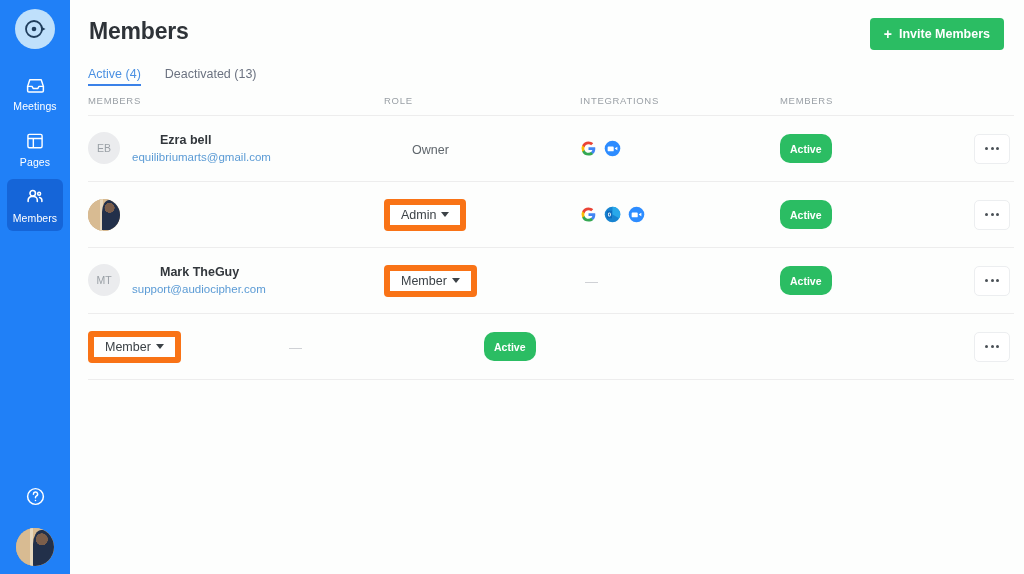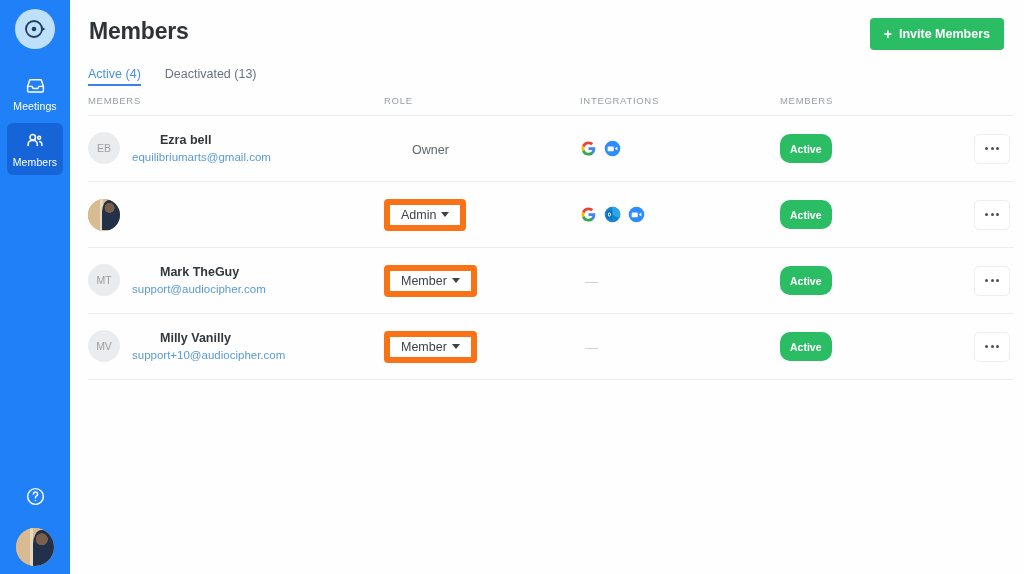--- a/index.html
+++ b/index.html
@@ -150,20 +150,29 @@
       <div class="nav-item">
         <span class="nav-icon">
           <svg width="21" height="21" viewBox="0 0 24 24" fill="none" stroke="#ffffff" stroke-width="1.7" stroke-linecap="round" stroke-linejoin="round">
             <path d="M3 13h5l1.5 2.5h5L16 13h5"></path>
             <path d="M3 13 5.5 5.5h13L21 13v5a1.5 1.5 0 0 1-1.5 1.5h-15A1.5 1.5 0 0 1 3 18z"></path>
           </svg>
         </span>
         <span class="nav-label">Meetings</span>
       </div>
 
+      <div class="nav-item">
+        <span class="nav-icon">
+          <svg width="20" height="20" viewBox="0 0 24 24" fill="none" stroke="#ffffff" stroke-width="1.7" stroke-linejoin="round">
+            <rect x="3.5" y="4" width="17" height="16" rx="1.8"></rect>
+            <path d="M3.5 9h17M10 9v11"></path>
+          </svg>
+        </span>
+        <span class="nav-label">Pages</span>
+      </div>
 
       <div class="nav-item active">
         <span class="nav-icon">
           <svg width="22" height="22" viewBox="0 0 24 24" fill="none" stroke="#ffffff" stroke-width="1.7" stroke-linecap="round" stroke-linejoin="round">
             <circle cx="9.5" cy="8" r="3"></circle>
             <circle cx="16.5" cy="8.5" r="1.6"></circle>
             <path d="M4.5 17v-1.5a4 4 0 0 1 4-4h2a4 4 0 0 1 4 4V17"></path>
             <path d="M17 12.5a3 3 0 0 1 2.5 3V17"></path>
           </svg>
         </span>
@@ -315,27 +324,20 @@
         <div class="c-actions">
           <div class="kebab">
             <i></i>
               <i></i>
               <i></i>
           </div>
         </div>
       </div>
 
       <div class="row">
-        <div class="c-members member-cell">
-          <div class="avatar">MV</div>
-          <div>
-            <div class="m-name">Milly Vanilly</div>
-            <div class="m-email">support+10@audiocipher.com</div>
-          </div>
-        </div>
         <div class="c-role">
           <div class="role-select">
             <span>Member</span>
             <span class="caret"></span>
           </div>
         </div>
         <div class="c-integr">
           <span class="dash">—</span>
         </div>
         <div class="c-status">

